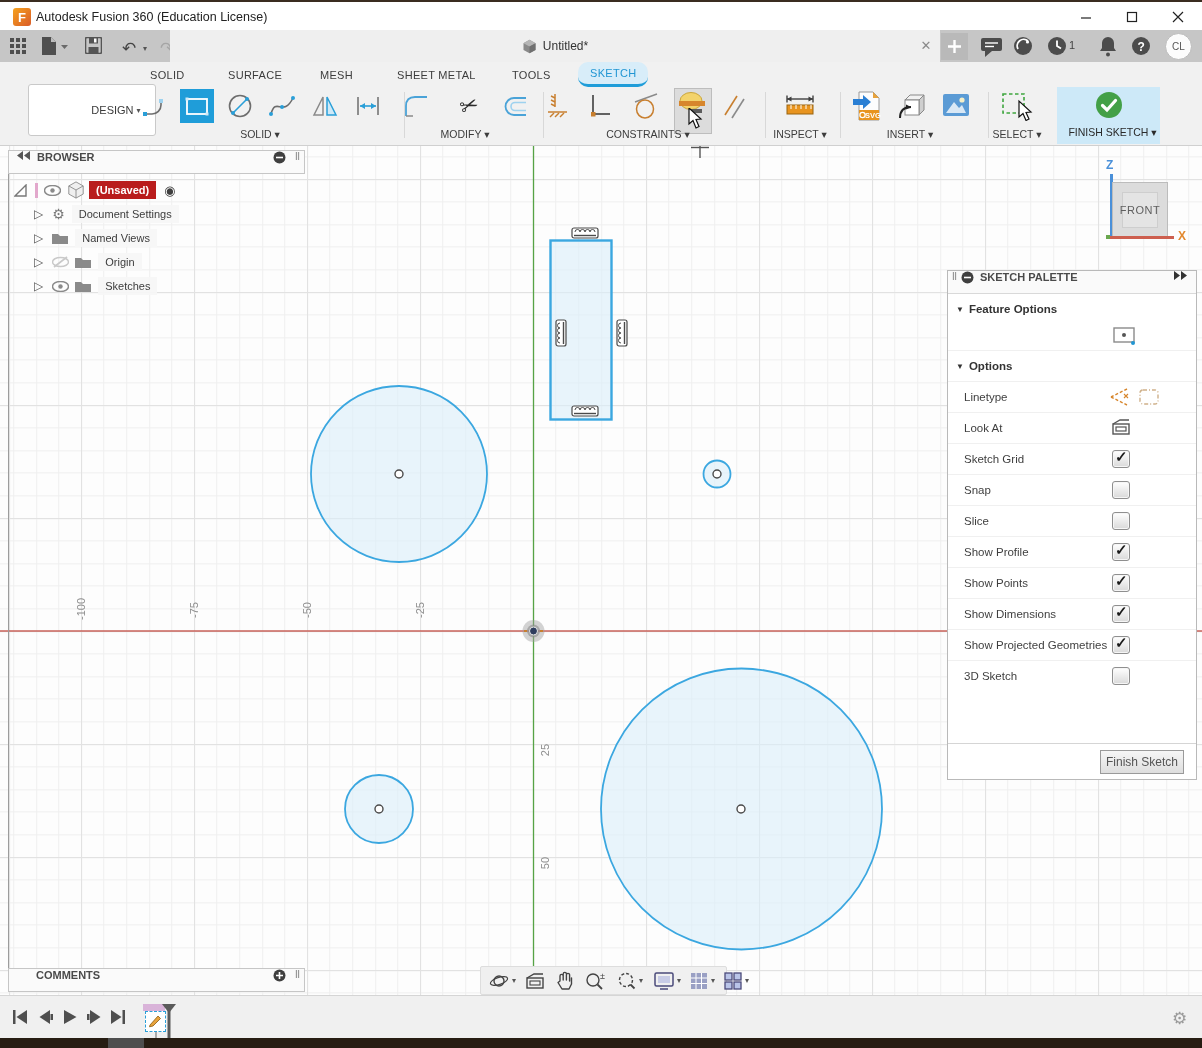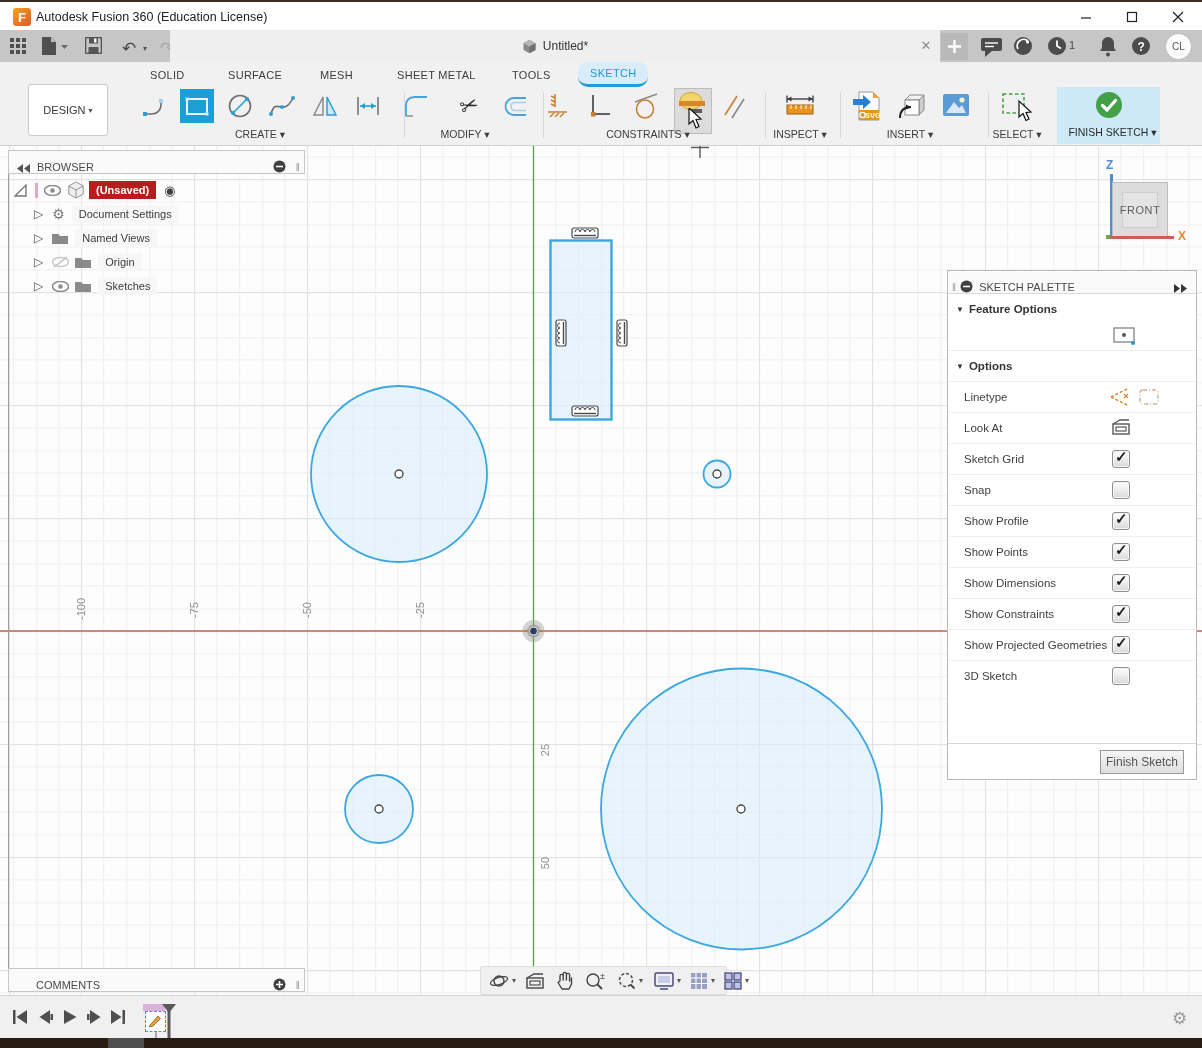--- a/index.html
+++ b/index.html
@@ -14,39 +14,39 @@
   .appbar{left:0;top:30px;width:1202px;height:32px;background:#c6c6c6;}
   .doctab{left:170px;top:30px;width:770px;height:32px;background:#efefef;display:flex;align-items:center;justify-content:center;gap:6px;}
   .doctab-close{position:absolute;right:6px;top:8px;color:#8a8a8a;font-size:13px;width:16px;text-align:center;}
   .newtab{left:941px;top:33px;width:27px;height:27px;background:#b9b9b9;display:flex;align-items:center;justify-content:center;}
   .abicon{top:36px;}
   
   .ribbon{left:0;top:62px;width:1202px;height:83px;background:#f1f1f1;border-bottom:1px solid #d0d0d0;}
   .rtab{top:62px;height:25px;padding:0 12px;display:flex;align-items:center;font-size:11px;color:#3c3c3c;letter-spacing:.3px;}
   .rtab.active{background:#d8edf9;color:#2196d3;border-bottom:3px solid #1f9dd9;height:22px;border-radius:10px;}
   .design-btn{left:28px;top:84px;width:78px;height:50px;background:#fff;border:1px solid #c9c9c9;border-radius:3px;
-              display:flex;align-items:center;justify-content:center;font-size:11px;color:#3a3a3a;}
+              display:flex;align-items:center;justify-content:center;font-size:11px;color:#3a3a3a;padding-left:48px;}
   .ric{top:89px;width:34px;height:34px;display:flex;align-items:center;justify-content:center;}
   .ric.sel{background:#1f9dd9;}
   .grp-label{top:128px;font-size:10.5px;color:#3c3c3c;white-space:nowrap;transform:translateX(-50%);}
   .vsep{top:92px;width:1px;height:46px;background:#d8d8d8;}
   .hovtile{left:674px;top:88px;width:36px;height:44px;background:#dcdcdc;border:1px solid #bdbdbd;}
   .finish-tile{left:1057px;top:87px;width:103px;height:57px;background:#cde9f8;}
   .caret{font-size:8px;color:#555;}
   
   .canvas{left:0;top:145px;width:1202px;height:850px;background-color:#fdfdfd;
     background-image:
       repeating-linear-gradient(to right,#e2e2e2 0,#e2e2e2 1px,transparent 1px,transparent 113px),
       repeating-linear-gradient(to bottom,#e2e2e2 0,#e2e2e2 1px,transparent 1px,transparent 113px),
       repeating-linear-gradient(to right,#efefef 0,#efefef 1px,transparent 1px,transparent 22.6px),
       repeating-linear-gradient(to bottom,#efefef 0,#efefef 1px,transparent 1px,transparent 22.6px);
     background-position:81px 0,0 34px,13.2px 0,0 11.4px;}
   .tick{position:absolute;color:#8f8f8f;font-size:11px;transform:translate(-50%,-50%) rotate(-90deg);white-space:nowrap;}
   
-  .panel-hdr{height:22px;background:#fafafa;border:1px solid #c6c6c6;display:flex;align-items:flex-end;font-size:11px;color:#4a4a4a;}
+  .panel-hdr{height:22px;background:#fafafa;border:1px solid #c6c6c6;display:flex;align-items:flex-start;font-size:11px;color:#4a4a4a;font-weight:bold;}
   .treerow{position:absolute;height:24px;display:flex;align-items:center;}
   .strip{background:rgba(246,246,246,.92);padding:3px 7px;font-size:11px;color:#3c3c3c;white-space:nowrap;}
   .strip.sel{background:#b91c1c;color:#fff;font-weight:bold;}
   
   .palette{left:947px;top:270px;width:250px;height:510px;background:#fff;border:1px solid #b9b9b9;box-sizing:border-box;font-size:11.5px;color:#3f3f3f;}
   .prow{position:relative;height:30px;display:flex;align-items:center;padding-left:16px;border-top:1px solid #f0f0f0;}
   .psec{height:30px;display:flex;align-items:center;padding-left:8px;font-weight:bold;color:#333;gap:5px;border-top:1px solid #f0f0f0;}
   .cb{position:absolute;left:164px;top:6px;width:16px;height:16px;border:1px solid #8f8f8f;border-radius:3px;
       background:linear-gradient(#ffffff,#d9d9d9);box-shadow:inset 0 0 0 1px #f6f6f6;}
   .cb.checked::after{content:"✓";position:absolute;left:2px;top:-3px;font-size:15px;font-weight:bold;color:#1a1a1a;}
@@ -302,21 +302,21 @@
     </svg>
   </div>
 <div class="abs ric" style="left:351px">
   <svg width="28" height="28">
       <line x1="4" y1="5" x2="4" y2="23" stroke="#6d6d6d" stroke-width="1.5"></line>
   <line x1="24" y1="5" x2="24" y2="23" stroke="#6d6d6d" stroke-width="1.5"></line>
   <line x1="6" y1="14" x2="22" y2="14" stroke="#2a9fd8" stroke-width="1.6"></line>
   <path d="M6 14 l5 -3 v6 z M22 14 l-5 -3 v6 z" fill="#2a9fd8"></path>
     </svg>
   </div>
-<div class="abs grp-label" style="left:260px">CREATE ▾</div>
+<div class="abs grp-label" style="left:260px">SOLID ▾</div>
 
 <div class="abs vsep" style="left:404px"></div>
 
 <div class="abs ric" style="left:400px">
   <svg width="28" height="28">
       <path d="M3 24 V14 Q3 5 12 5 H24" fill="none" stroke="#4aa3d8" stroke-width="1.8"></path>
   <line x1="3" y1="24" x2="10" y2="24" stroke="#8a8a8a" stroke-width="1.5"></line>
     </svg>
   </div>
 <div class="abs ric" style="left:452px">
@@ -569,33 +569,33 @@
   </div>
   <div class="prow">
     <span>Sketch Grid</span>
     <span class="cb checked"></span>
     </div>
   <div class="prow">
     <span>Snap</span>
     <span class="cb"></span>
     </div>
   <div class="prow">
+    <span>Slice</span>
+    <span class="cb"></span>
+    </div>
+  <div class="prow">
     <span>Show Profile</span>
     <span class="cb checked"></span>
     </div>
   <div class="prow">
     <span>Show Points</span>
     <span class="cb checked"></span>
     </div>
   <div class="prow">
     <span>Show Dimensions</span>
-    <span class="cb checked"></span>
-    </div>
-  <div class="prow">
-    <span>Show Constraints</span>
     <span class="cb checked"></span>
     </div>
   <div class="prow">
     <span>Show Projected Geometries</span>
     <span class="cb checked"></span>
     </div>
   <div class="prow">
     <span>3D Sketch</span>
     <span class="cb"></span>
     </div>

